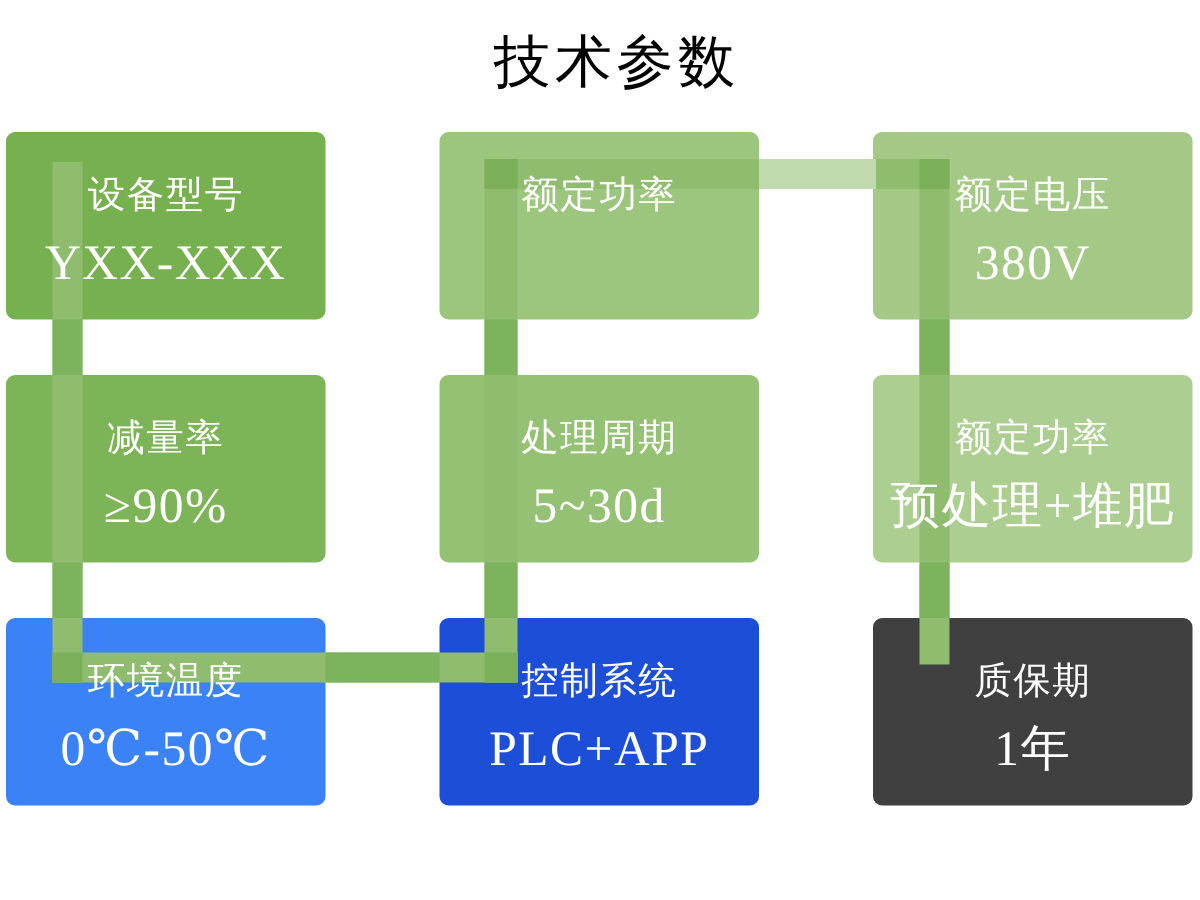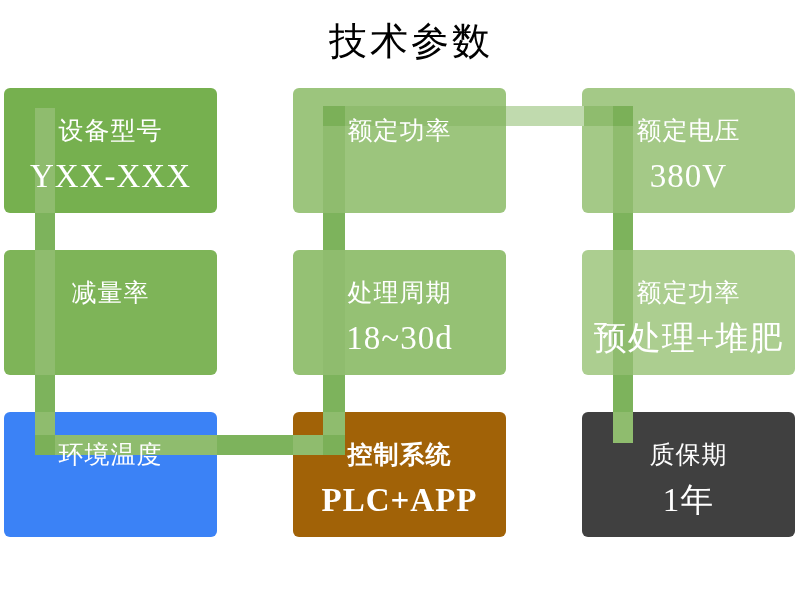--- a/index.html
+++ b/index.html
@@ -64,34 +64,36 @@
   <div class="box r1 c2" style="background: rgb(156, 197, 125);">
     <div class="label">额定功率</div>
   </div>
   <div class="box r1 c3" style="background: rgb(164, 201, 135);">
     <div class="label">额定电压</div>
     <div class="value">380V</div>
   </div>
 
   <div class="box r2 c1" style="background: rgb(126, 180, 88);">
     <div class="label">减量率</div>
+    <div class="value">≥90%</div>
   </div>
   <div class="box r2 c2" style="background: rgb(149, 193, 116);">
     <div class="label">处理周期</div>
-    <div class="value">18~30d</div>
+    <div class="value">5~30d</div>
   </div>
   <div class="box r2 c3" style="background: rgb(172, 206, 144);">
     <div class="label">额定功率</div>
     <div class="value">预处理+堆肥</div>
   </div>
 
   <div class="box r3 c1" style="background: #3b82f6;">
     <div class="label">环境温度</div>
+    <div class="value">0℃-50℃</div>
   </div>
-  <div class="box r3 c2" style="background: #a16207; font-weight: bold;">
+  <div class="box r3 c2" style="background: #1d4ed8;">
     <div class="label">控制系统</div>
     <div class="value">PLC+APP</div>
   </div>
   <div class="box r3 c3" style="background: #404040;">
     <div class="label">质保期</div>
     <div class="value">1年</div>
   </div>
 
   <div class="band v1"></div>
   <div class="band h1"></div>

